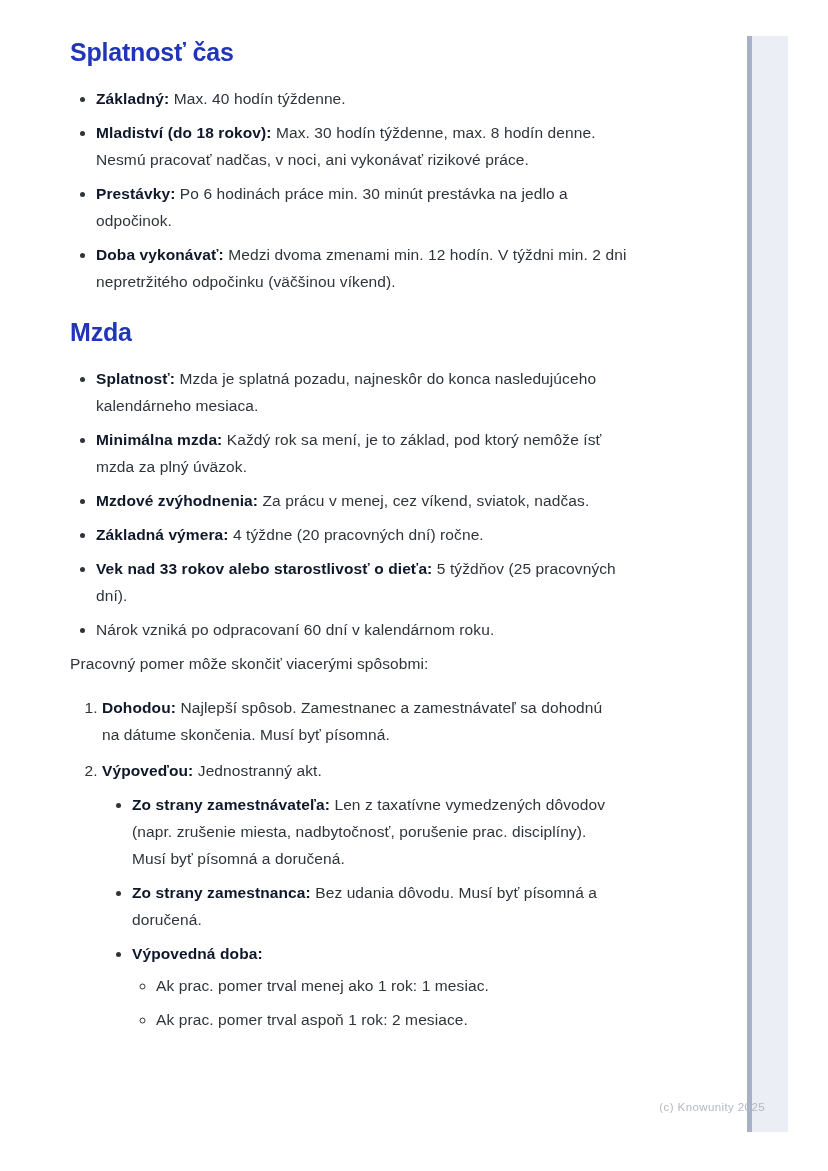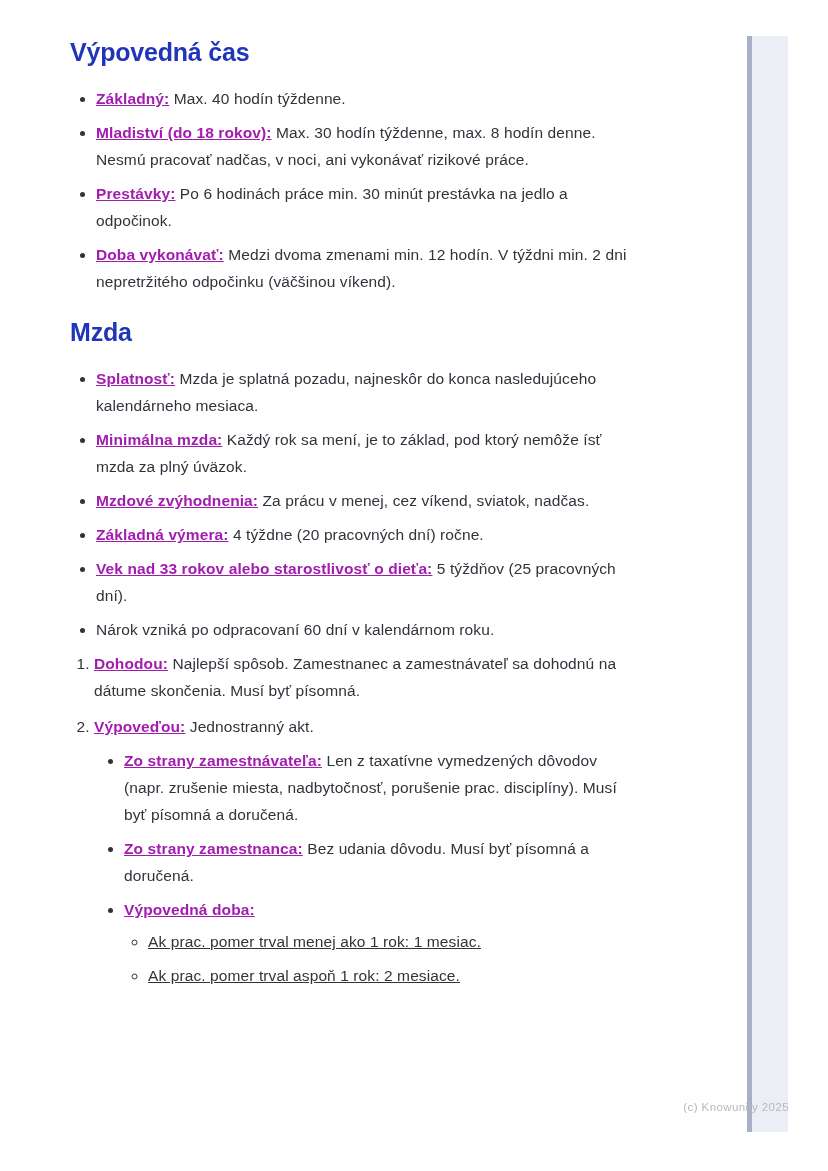--- a/index.html
+++ b/index.html
@@ -37,81 +37,81 @@
   }
   h2:first-child { margin-top: 12px; }
   p.intro { margin: 0 0 17px 0; }
   ul.bullet-list {
     list-style: disc;
     margin: 0;
     padding-left: 26px;
   }
   ol.numbered-list {
     list-style: decimal;
-    margin: 0;
+    margin: 8px;
     padding-left: 24px;
   }
   li { margin-bottom: 7px; }
   ol.numbered-list > li { margin-bottom: 9px; }
   ul.sub-list {
     list-style: disc;
     margin: 7px 0 0 0;
     padding-left: 30px;
   }
   ul.circle-list {
     list-style: circle;
     margin: 5px 0 0 0;
     padding-left: 24px;
-    text-decoration: underline;
   }
-  strong { font-weight: 700; color: #a21caf; text-decoration: underline; }
+  strong { font-weight: 700; color: #0f172a; }
   .edge-strip {
     position: absolute;
     top: 36px;
     left: 747px;
     width: 36px;
     height: 1096px;
     background: #eceef5;
     border-left: 5px solid #a7b0c6;
     z-index: 1;
   }
   .watermark {
     position: absolute;
     top: 1101px;
-    right: 39px;
+    right: 63px;
     font-size: 11.5px;
     letter-spacing: 0.4px;
     color: #b4b8c2;
     z-index: 2;
     white-space: nowrap;
   }
 </style>
 </head>
 <body>
 
 <div class="page">
   <div class="content">
-      <h2>Výpovedná čas</h2>
+      <h2>Splatnosť čas</h2>
       <ul class="bullet-list">
         <li><strong>Základný:</strong> <span>Max. 40 hodín týždenne.</span></li>
         <li><strong>Mladiství (do 18 rokov):</strong> <span>Max. 30 hodín týždenne, max. 8 hodín denne. Nesmú pracovať nadčas, v noci, ani vykonávať rizikové práce.</span></li>
         <li><strong>Prestávky:</strong> <span>Po 6 hodinách práce min. 30 minút prestávka na jedlo a odpočinok.</span></li>
         <li><strong>Doba vykonávať:</strong> <span>Medzi dvoma zmenami min. 12 hodín. V týždni min. 2 dni nepretržitého odpočinku (väčšinou víkend).</span></li>
       </ul>
       <h2>Mzda</h2>
       <ul class="bullet-list">
         <li><strong>Splatnosť:</strong> <span>Mzda je splatná pozadu, najneskôr do konca nasledujúceho kalendárneho mesiaca.</span></li>
         <li><strong>Minimálna mzda:</strong> <span>Každý rok sa mení, je to základ, pod ktorý nemôže ísť mzda za plný úväzok.</span></li>
         <li><strong>Mzdové zvýhodnenia:</strong> <span>Za prácu v menej, cez víkend, sviatok, nadčas.</span></li>
       </ul>
       <ul class="bullet-list">
         <li><strong>Základná výmera:</strong> <span>4 týždne (20 pracovných dní) ročne.</span></li>
         <li><strong>Vek nad 33 rokov alebo starostlivosť o dieťa:</strong> <span>5 týždňov (25 pracovných dní).</span></li>
         <li><span>Nárok vzniká po odpracovaní 60 dní v kalendárnom roku.</span></li>
       </ul>
+      <p class="intro">Pracovný pomer môže skončiť viacerými spôsobmi:</p>
       <ol class="numbered-list">
         <li><strong>Dohodou:</strong> <span>Najlepší spôsob. Zamestnanec a zamestnávateľ sa dohodnú na dátume skončenia. Musí byť písomná.</span></li>
         <li><strong>Výpoveďou:</strong> <span>Jednostranný akt.</span><ul class="sub-list">
             <li><strong>Zo strany zamestnávateľa:</strong> <span>Len z taxatívne vymedzených dôvodov (napr. zrušenie miesta, nadbytočnosť, porušenie prac. disciplíny). Musí byť písomná a doručená.</span></li>
             <li><strong>Zo strany zamestnanca:</strong> <span>Bez udania dôvodu. Musí byť písomná a doručená.</span></li>
             <li><strong>Výpovedná doba:</strong> <ul class="circle-list">
                 <li>Ak prac. pomer trval menej ako 1 rok: 1 mesiac.</li>
                 <li>Ak prac. pomer trval aspoň 1 rok: 2 mesiace.</li>
               </ul></li>
           </ul></li>

